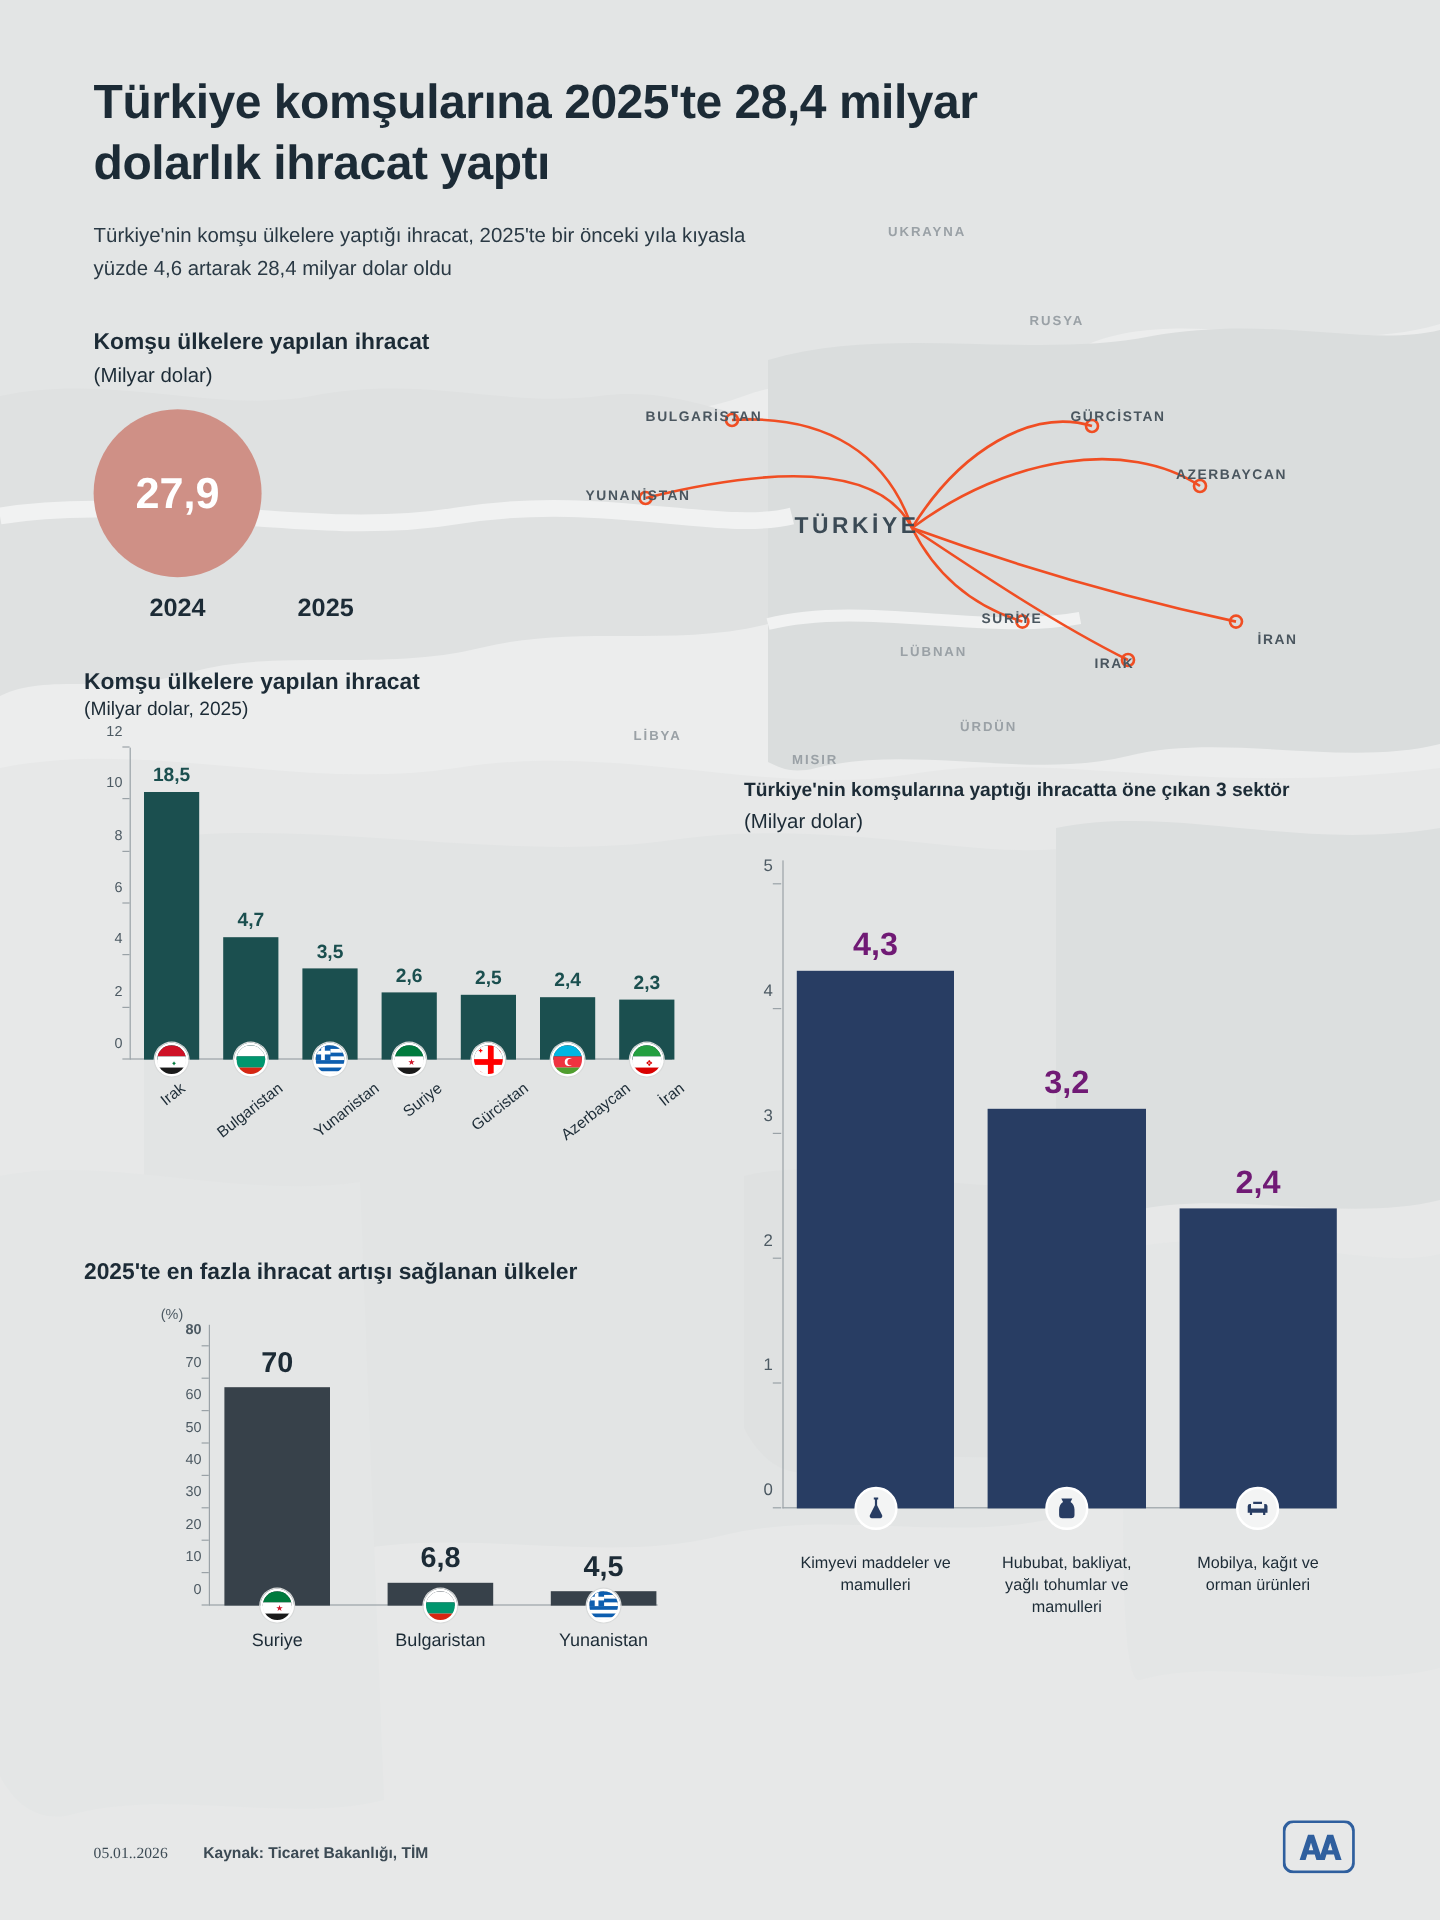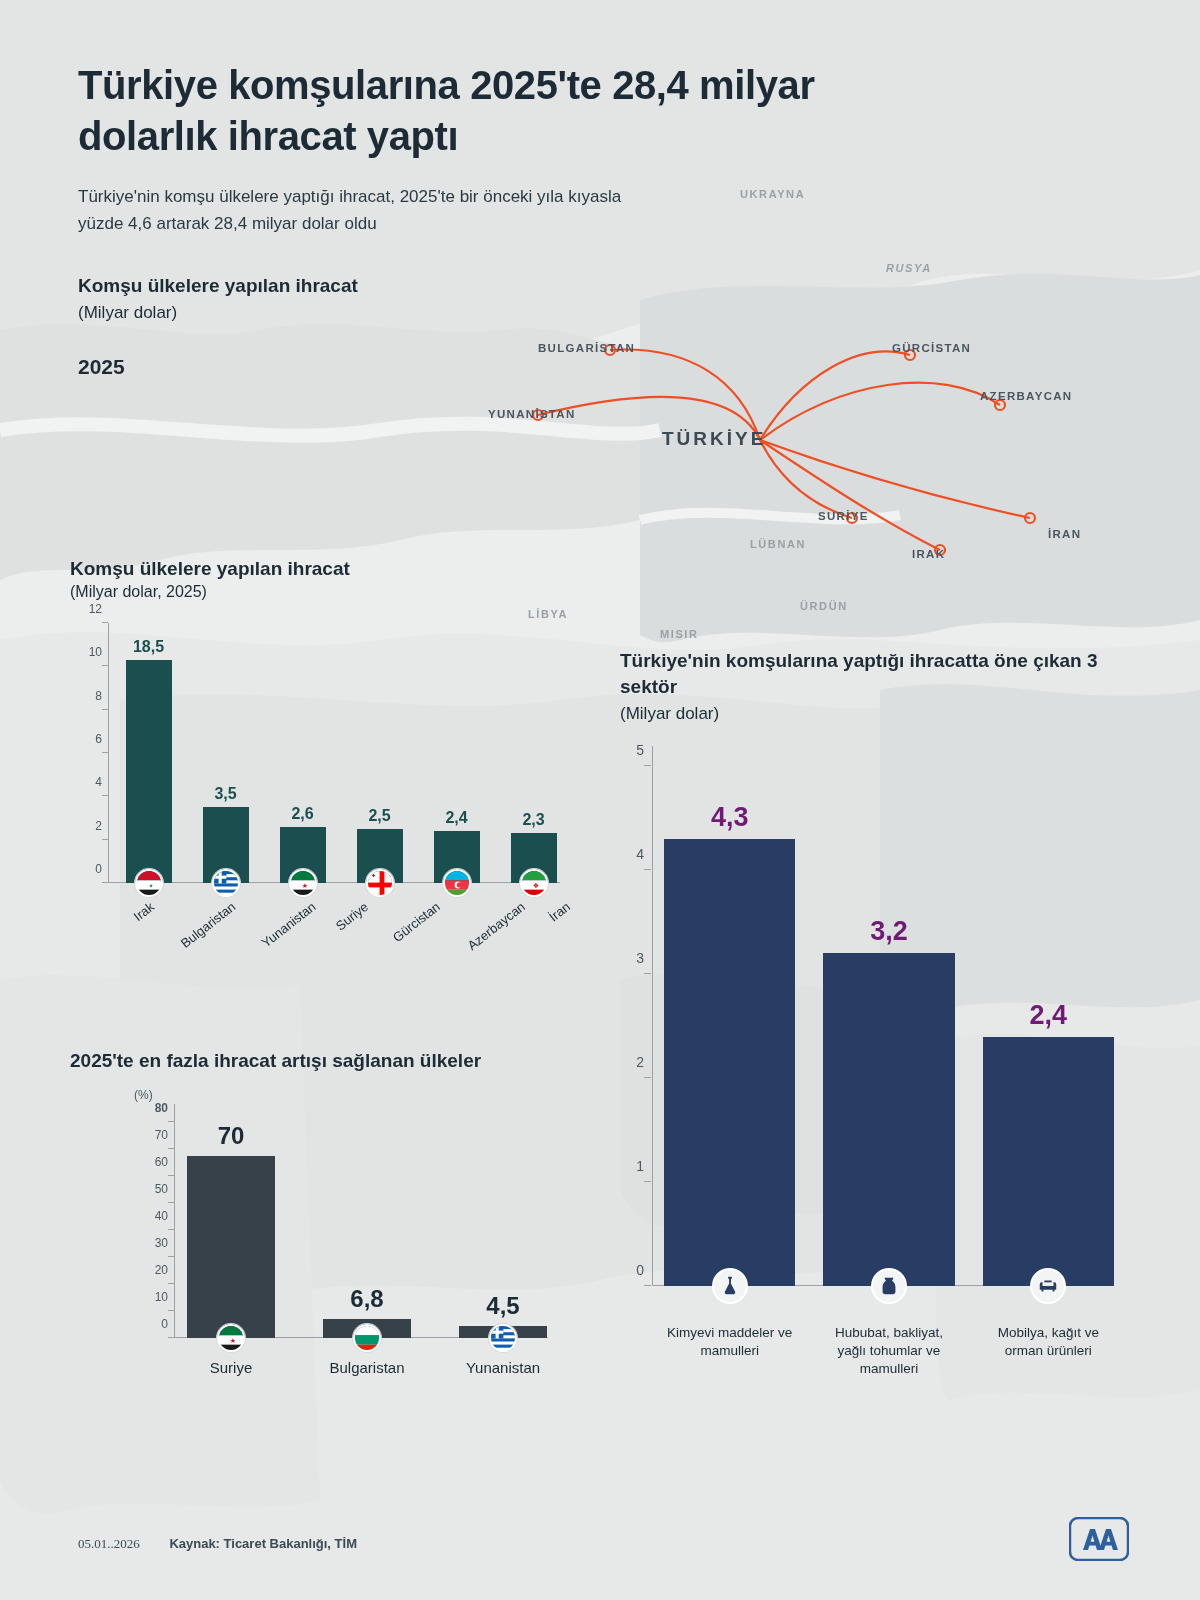--- a/index.html
+++ b/index.html
@@ -97,21 +97,21 @@
              display: flex; align-items: flex-end; gap: 38px; }
   .c2-col { flex: 1; display: flex; flex-direction: column; justify-content: flex-end;
             align-items: center; height: 100%; position: relative; }
   .c2-bar { width: 88px; background: #37414a; }
   .c2-val { font-size: 24px; font-weight: bold; color: #1c2b36; margin-bottom: 6px; }
   .c2-labels { position: absolute; left: 112px; right: 8px; bottom: 16px; display: flex; gap: 38px; }
   .c2-lab { flex: 1; text-align: center; font-size: 15px; color: #1c2b36; }
 
   
   .chart3 { position: absolute; left: 620px; top: 648px; width: 530px; }
-  .c3-title { font-size: 19px; font-weight: bold; color: #1c2b36; line-height: 1.35; }
+  .c3-title { font-size: 16px; font-weight: bold; color: #1c2b36; line-height: 1.35; }
   .c3-sub { font-size: 17px; color: #1c2b36; margin-top: 5px; }
   .c3-plot { position: relative; margin-top: 22px; height: 660px; width: 500px; }
   .c3-axis { position: absolute; left: 32px; top: 0; bottom: 120px; width: 1px; background: #9aa2a7; }
   .c3-base { position: absolute; left: 32px; right: 6px; bottom: 120px; height: 1px; background: #9aa2a7; }
   .c3-ytick { position: absolute; left: 0; width: 24px; text-align: right;
               font-size: 14px; color: #4d5a63; transform: translateY(-50%); }
   .c3-tickmark { position: absolute; left: 24px; width: 7px; height: 1px; background: #9aa2a7; }
   .c3-bars { position: absolute; left: 44px; right: 6px; bottom: 120px; height: 520px;
              display: flex; align-items: flex-end; gap: 28px; }
   .c3-col { flex: 1; display: flex; flex-direction: column; justify-content: flex-end;
@@ -215,31 +215,35 @@
 
     <div class="n-lab" style="left:98px; top:192px;">BULGARİSTAN</div>
     <div class="n-lab" style="left:452px; top:192px;">GÜRCİSTAN</div>
     <div class="n-lab" style="left:540px; top:240px;">AZERBAYCAN</div>
     <div class="n-lab" style="left:48px; top:258px;">YUNANİSTAN</div>
     <div class="n-lab" style="left:378px; top:360px;">SURİYE</div>
     <div class="n-lab" style="left:472px; top:398px;">IRAK</div>
     <div class="n-lab" style="left:608px; top:378px;">İRAN</div>
 
     <div class="country-lab" style="left:300px; top:38px;">UKRAYNA</div>
-    <div class="country-lab" style="left:446px; top:112px;font-style:italic;">RUSYA</div>
+    <div class="country-lab" style="left:418px; top:112px;">RUSYA</div>
     <div class="country-lab" style="left:310px; top:388px;">LÜBNAN</div>
     <div class="country-lab" style="left:360px; top:450px;">ÜRDÜN</div>
     <div class="country-lab" style="left:88px; top:458px;">LİBYA</div>
     <div class="country-lab" style="left:220px; top:478px;">MISIR</div>
   </div>
 
   <div class="bubble-block">
     <div class="blk-title">Komşu ülkelere yapılan ihracat</div>
     <div class="blk-sub">(Milyar dolar)</div>
     <div class="bubbles">
+      <div class="bubble-wrap">
+        <div class="bubble prev">27,9</div>
+        <div class="bubble-year">2024</div>
+      </div>
       <div class="bubble-wrap">
         <div class="bubble-year">2025</div>
       </div>
     </div>
   </div>
 
   <div class="chart1">
     <div class="c1-title">Komşu ülkelere yapılan ihracat</div>
     <div class="c1-sub">(Milyar dolar, 2025)</div>
     <div class="c1-plot">
@@ -263,20 +267,29 @@
         </div>
       <div class="c1-bars" id="c1-bars">
           <div class="c1-bar-col">
             <div class="c1-val">18,5</div>
             <div class="c1-bar" style="height: 223.167px; background: rgb(27, 79, 79);"></div>
             <div class="flag"><svg width="28" height="28" viewBox="0 0 28 28">
                 <rect width="28" height="9.33" y="0" fill="#ce1126"></rect>
                 <rect width="28" height="9.33" y="9.33" fill="#fff"></rect>
                 <rect width="28" height="9.34" y="18.66" fill="#1a1a1a"></rect>
                 <text x="14" y="17" font-size="6" fill="#007a3d" text-anchor="middle" font-family="'DejaVu Sans',sans-serif">✦</text>
+              </svg></div>
+          </div>
+          <div class="c1-bar-col">
+            <div class="c1-val">4,7</div>
+            <div class="c1-bar" style="height: 101.833px; background: rgb(27, 79, 79);"></div>
+            <div class="flag"><svg width="28" height="28" viewBox="0 0 28 28">
+                <rect width="28" height="9.33" y="0" fill="#fff"></rect>
+                <rect width="28" height="9.33" y="9.33" fill="#00966e"></rect>
+                <rect width="28" height="9.34" y="18.66" fill="#d62612"></rect>
               </svg></div>
           </div>
           <div class="c1-bar-col">
             <div class="c1-val">3,5</div>
             <div class="c1-bar" style="height: 75.8333px; background: rgb(27, 79, 79);"></div>
             <div class="flag"><svg width="28" height="28" viewBox="0 0 28 28">
                 <rect width="28" height="28" fill="#fff"></rect>
                 <g fill="#0d5eaf">
                   <rect y="0" width="28" height="3.1"></rect>
                   <rect y="6.2" width="28" height="3.1"></rect>

